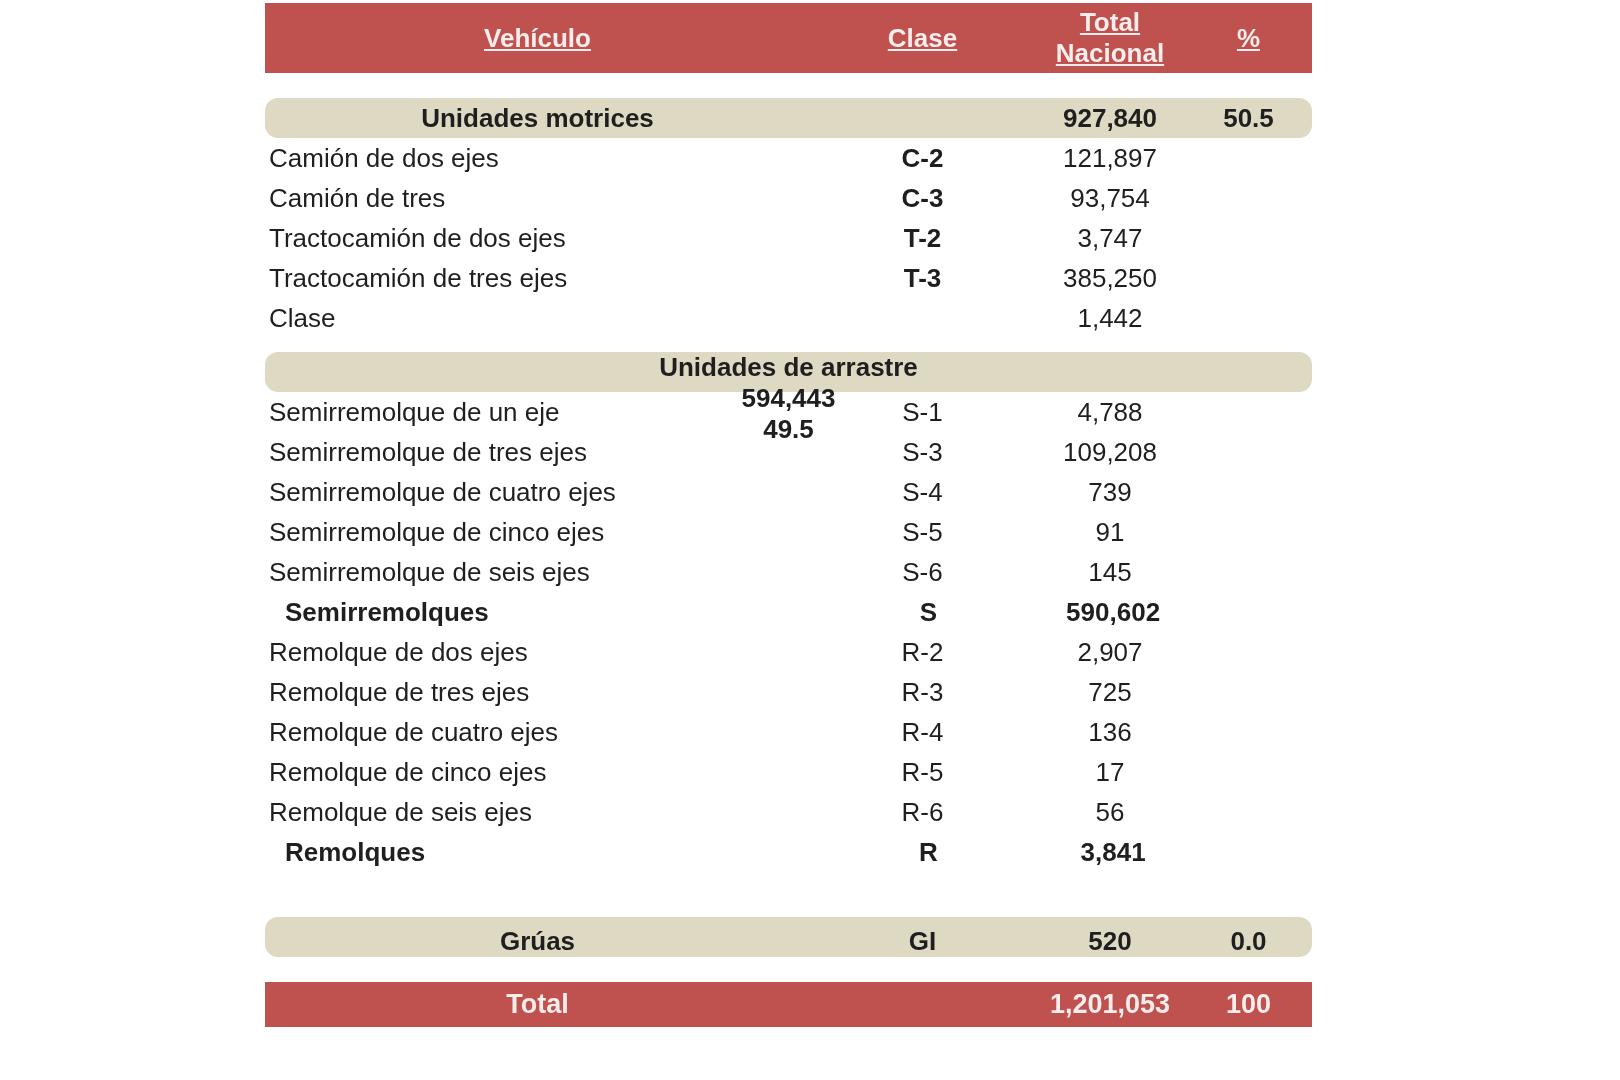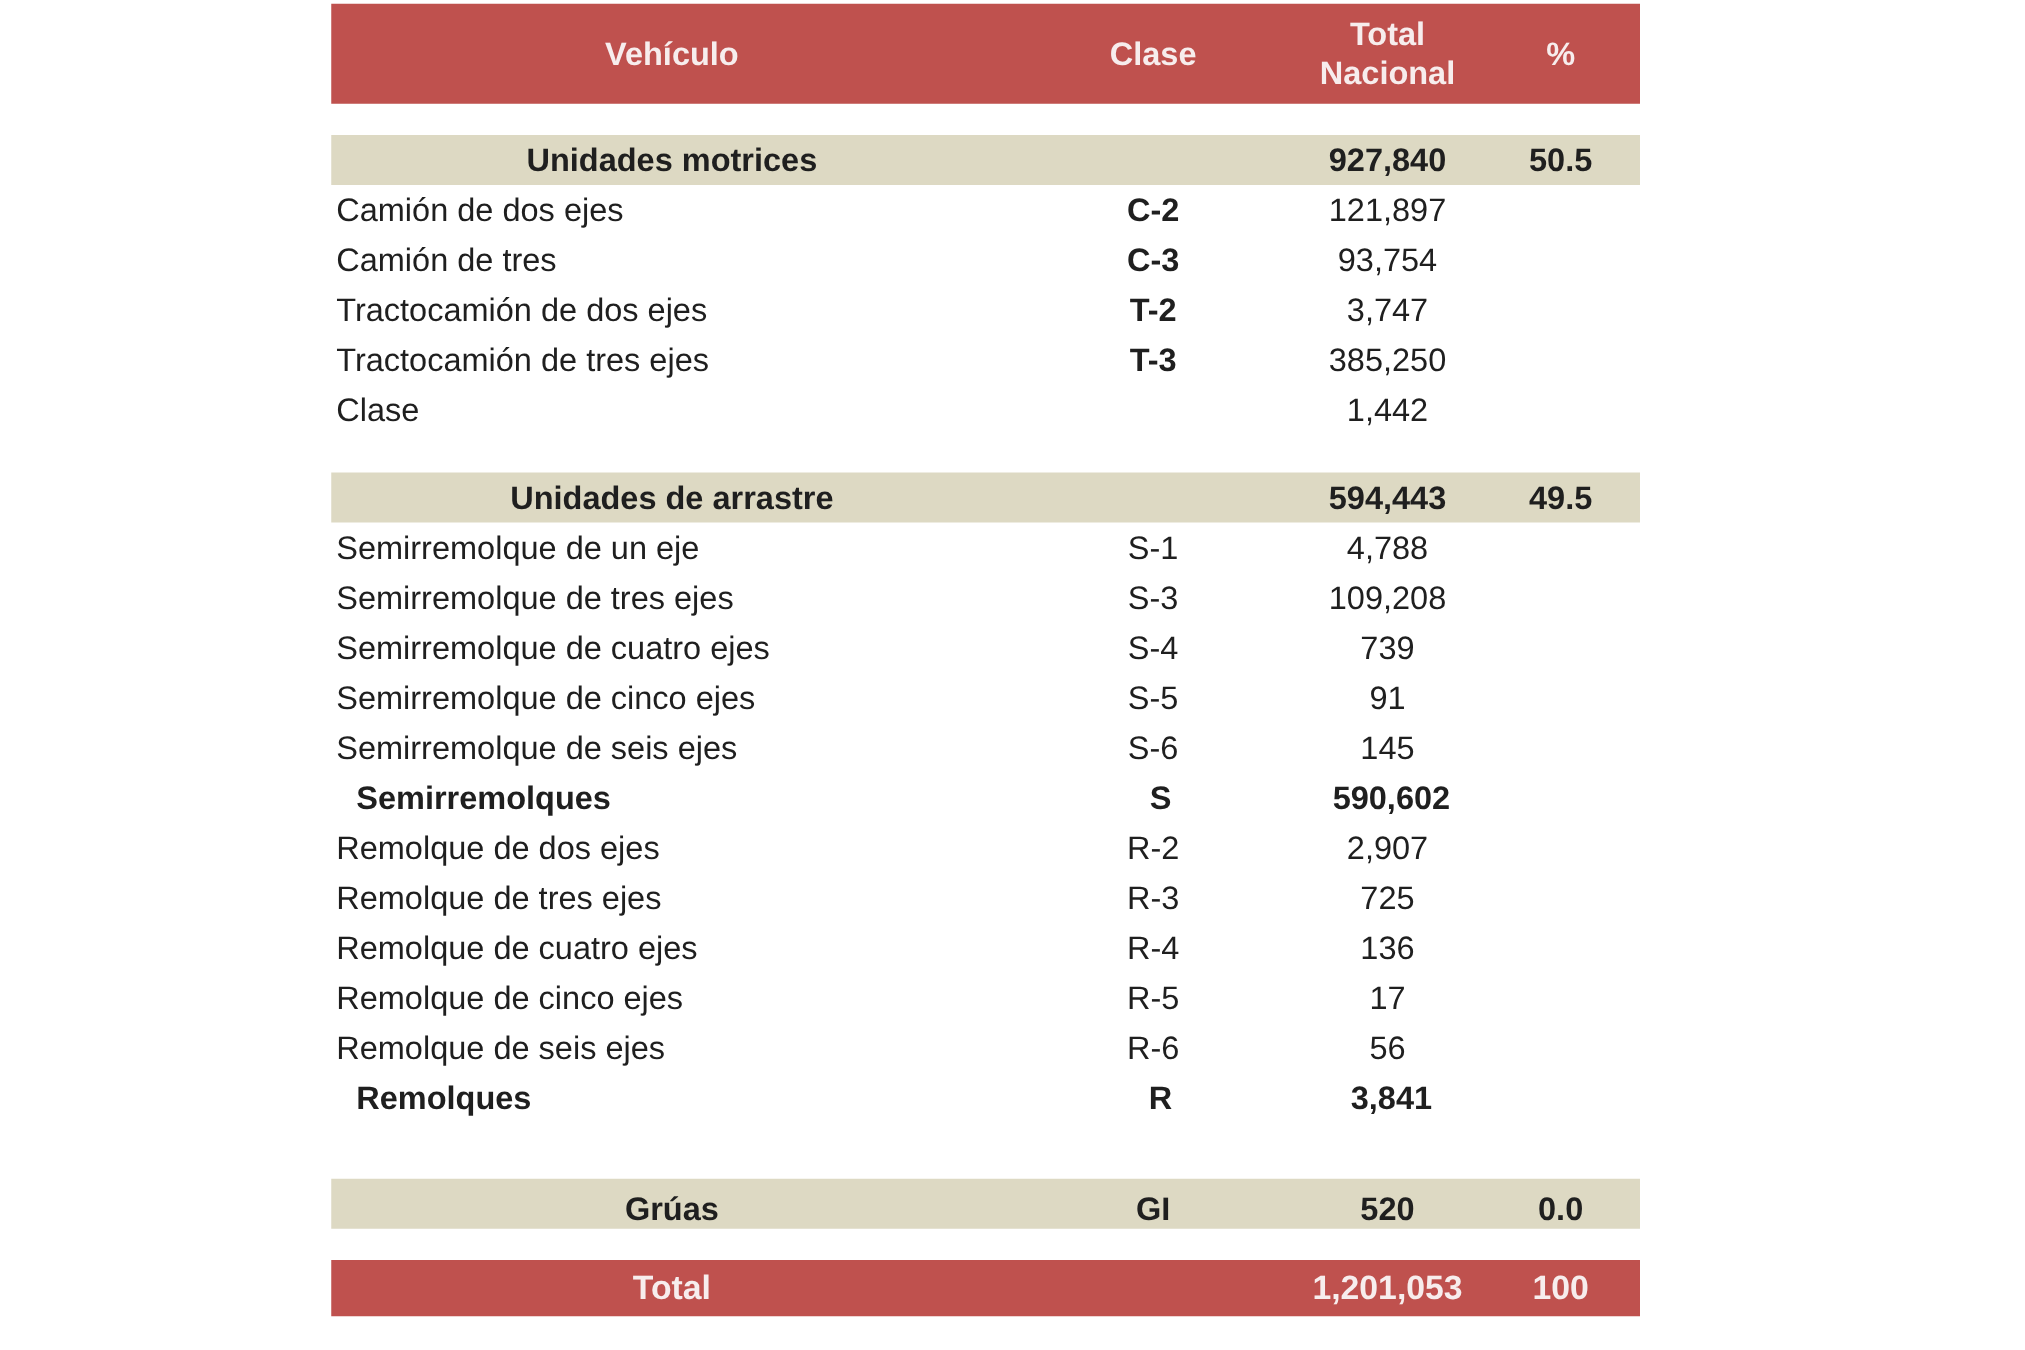--- a/index.html
+++ b/index.html
@@ -24,42 +24,44 @@
     font-size: 26px;
   }
   .c-veh   { width: 545px; box-sizing: border-box; }
   .c-clase { width: 225px; text-align: center; }
   .c-total { width: 150px; text-align: center; }
   .c-pct   { width: 127px; text-align: center; }
 
   .header-row {
     background: var(--header-bg, #bf514e);
     color: var(--header-text, #f7eded);
-    height: 80px;
+    height: 70px;
     font-weight: bold;
+    text-decoration: underline;
   }
   .header-row .c-veh { text-align: center; }
   .total-head { line-height: 1.2; }
   .total-head div { text-align: center; }
 
   .item { height: 40px; justify-content: center; }
   .item .c-veh { padding-left: 4px; }
 
   .section {
     background: var(--section-bg, #ddd9c3);
     height: 40px;
     font-weight: bold;
+    border-radius: 13px;
   }
   .section .c-veh { text-align: center; }
 
   .row.bold { font-weight: bold; margin-left: 16px; }
   .claseBold { font-weight: bold; }
 
   .gap-25 { margin-top: 25px; }
-  .gap-30 { margin-top: 30px; }
+  .gap-30 { margin-top: 14px; flex-direction: column; }
   .gap-45 { margin-top: 45px; align-items: flex-end; }
 
   .total-row {
     background: var(--header-bg, #bf514e);
     color: var(--header-text, #f7eded);
     height: 45px;
     font-weight: bold;
     font-size: 27px;
   }
   .total-row .c-veh { text-align: center; }

